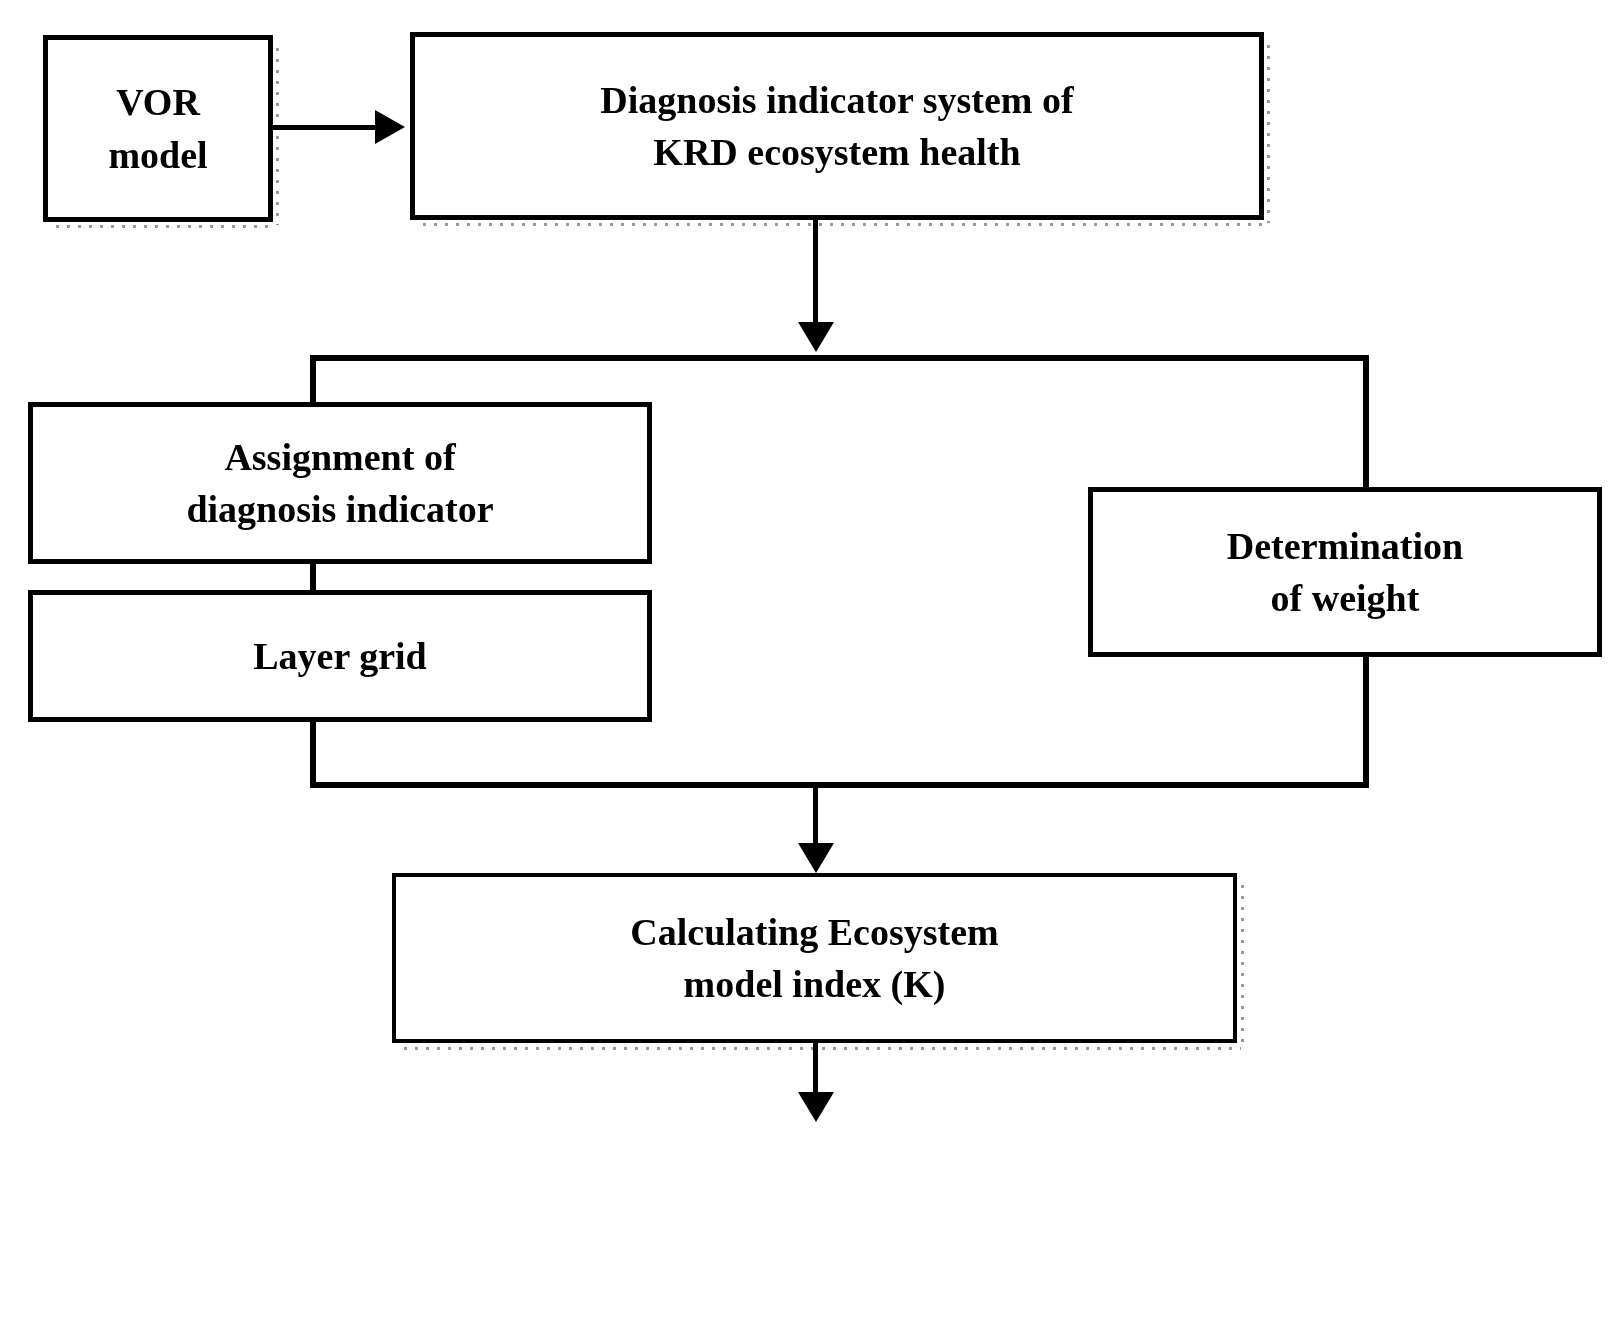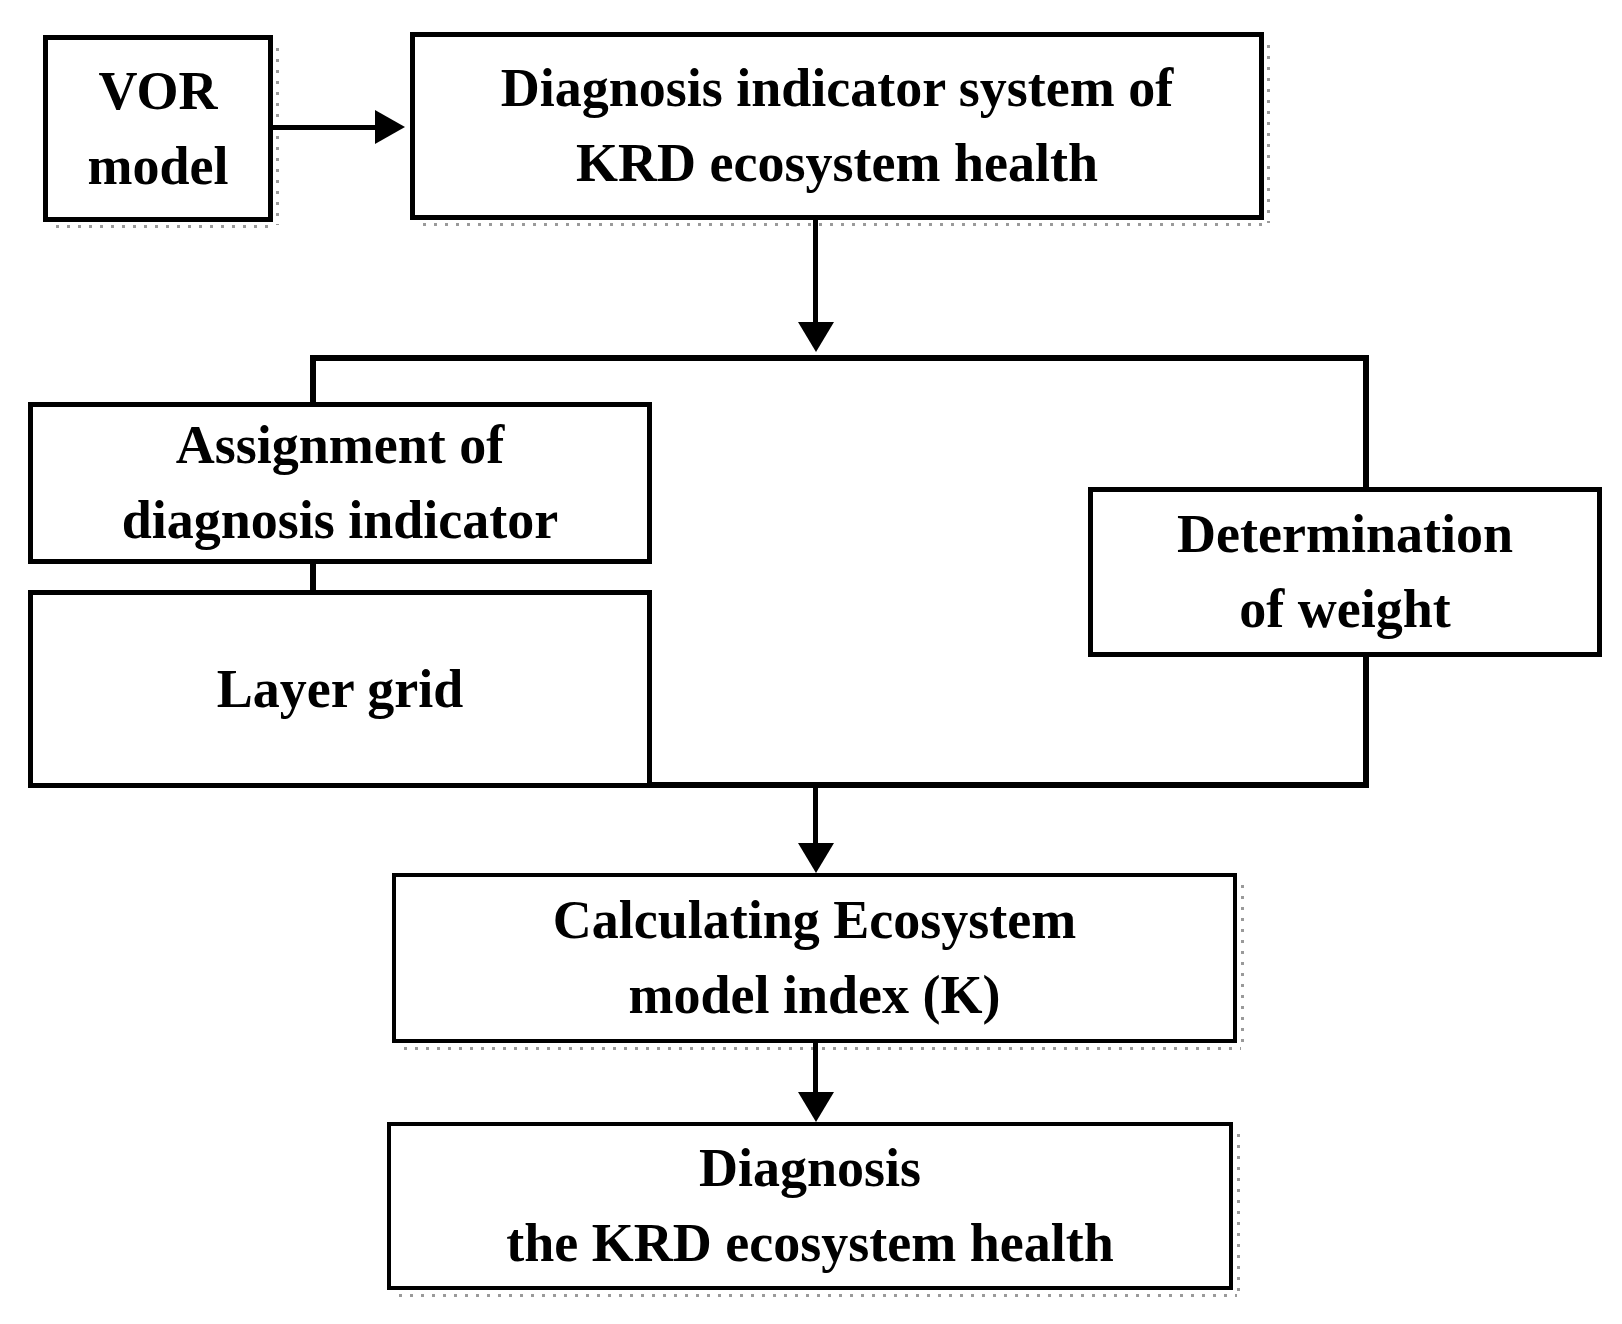--- a/index.html
+++ b/index.html
@@ -18,21 +18,21 @@
     box-sizing:border-box;
     display:flex;
     align-items:center;
     justify-content:center;
     text-align:center;
     z-index:2;
   }
   .box-label{
     font-weight:bold;
     color:#000000;
-    font-size:54px;
+    font-size:38px;
     line-height:1.38;
     white-space:pre-line;
     letter-spacing:0px;
   }
   
   .shadowed::before{
     content:"";
     position:absolute;
     top:8px;
     right:-11px;
@@ -69,21 +69,21 @@
   .head-down{
     position:absolute;width:0;height:0;z-index:3;
     border-left:18px solid transparent;
     border-right:18px solid transparent;
     border-top:30px solid #000000;
   }
   
   #vor{left:43px;top:35px;width:230px;height:187px;}
   #indicator-system{left:410px;top:32px;width:854px;height:188px;}
   #assignment{left:28px;top:402px;width:624px;height:162px;}
-  #layer-grid{left:28px;top:590px;width:624px;height:198px;}
+  #layer-grid{left:28px;top:590px;width:624px;height:132px;}
   #weight{left:1088px;top:487px;width:514px;height:170px;}
   #calculating{left:392px;top:873px;width:845px;height:170px;border-width:4px;}
   #diagnosis{left:387px;top:1122px;width:846px;height:168px;border-width:4px;}
 </style>
 </head>
 <body>
 
 <div class="canvas">
 
   <div class="box shadowed" id="vor">
@@ -122,18 +122,14 @@
   <div class="head-down" style="left:798px;top:843px;"></div>
 
   <div class="box shadowed" id="calculating">
     <span class="box-label">Calculating Ecosystem
 model index (K)</span>
   </div>
 
   <div class="shaft-v" style="left:813px;top:1043px;height:51px;"></div>
   <div class="head-down" style="left:798px;top:1092px;"></div>
 
-  <div class="box shadowed" id="diagnosis">
-    <span class="box-label">Diagnosis
-the KRD ecosystem health</span>
-  </div>
 
 </div>
 
 </body></html>

